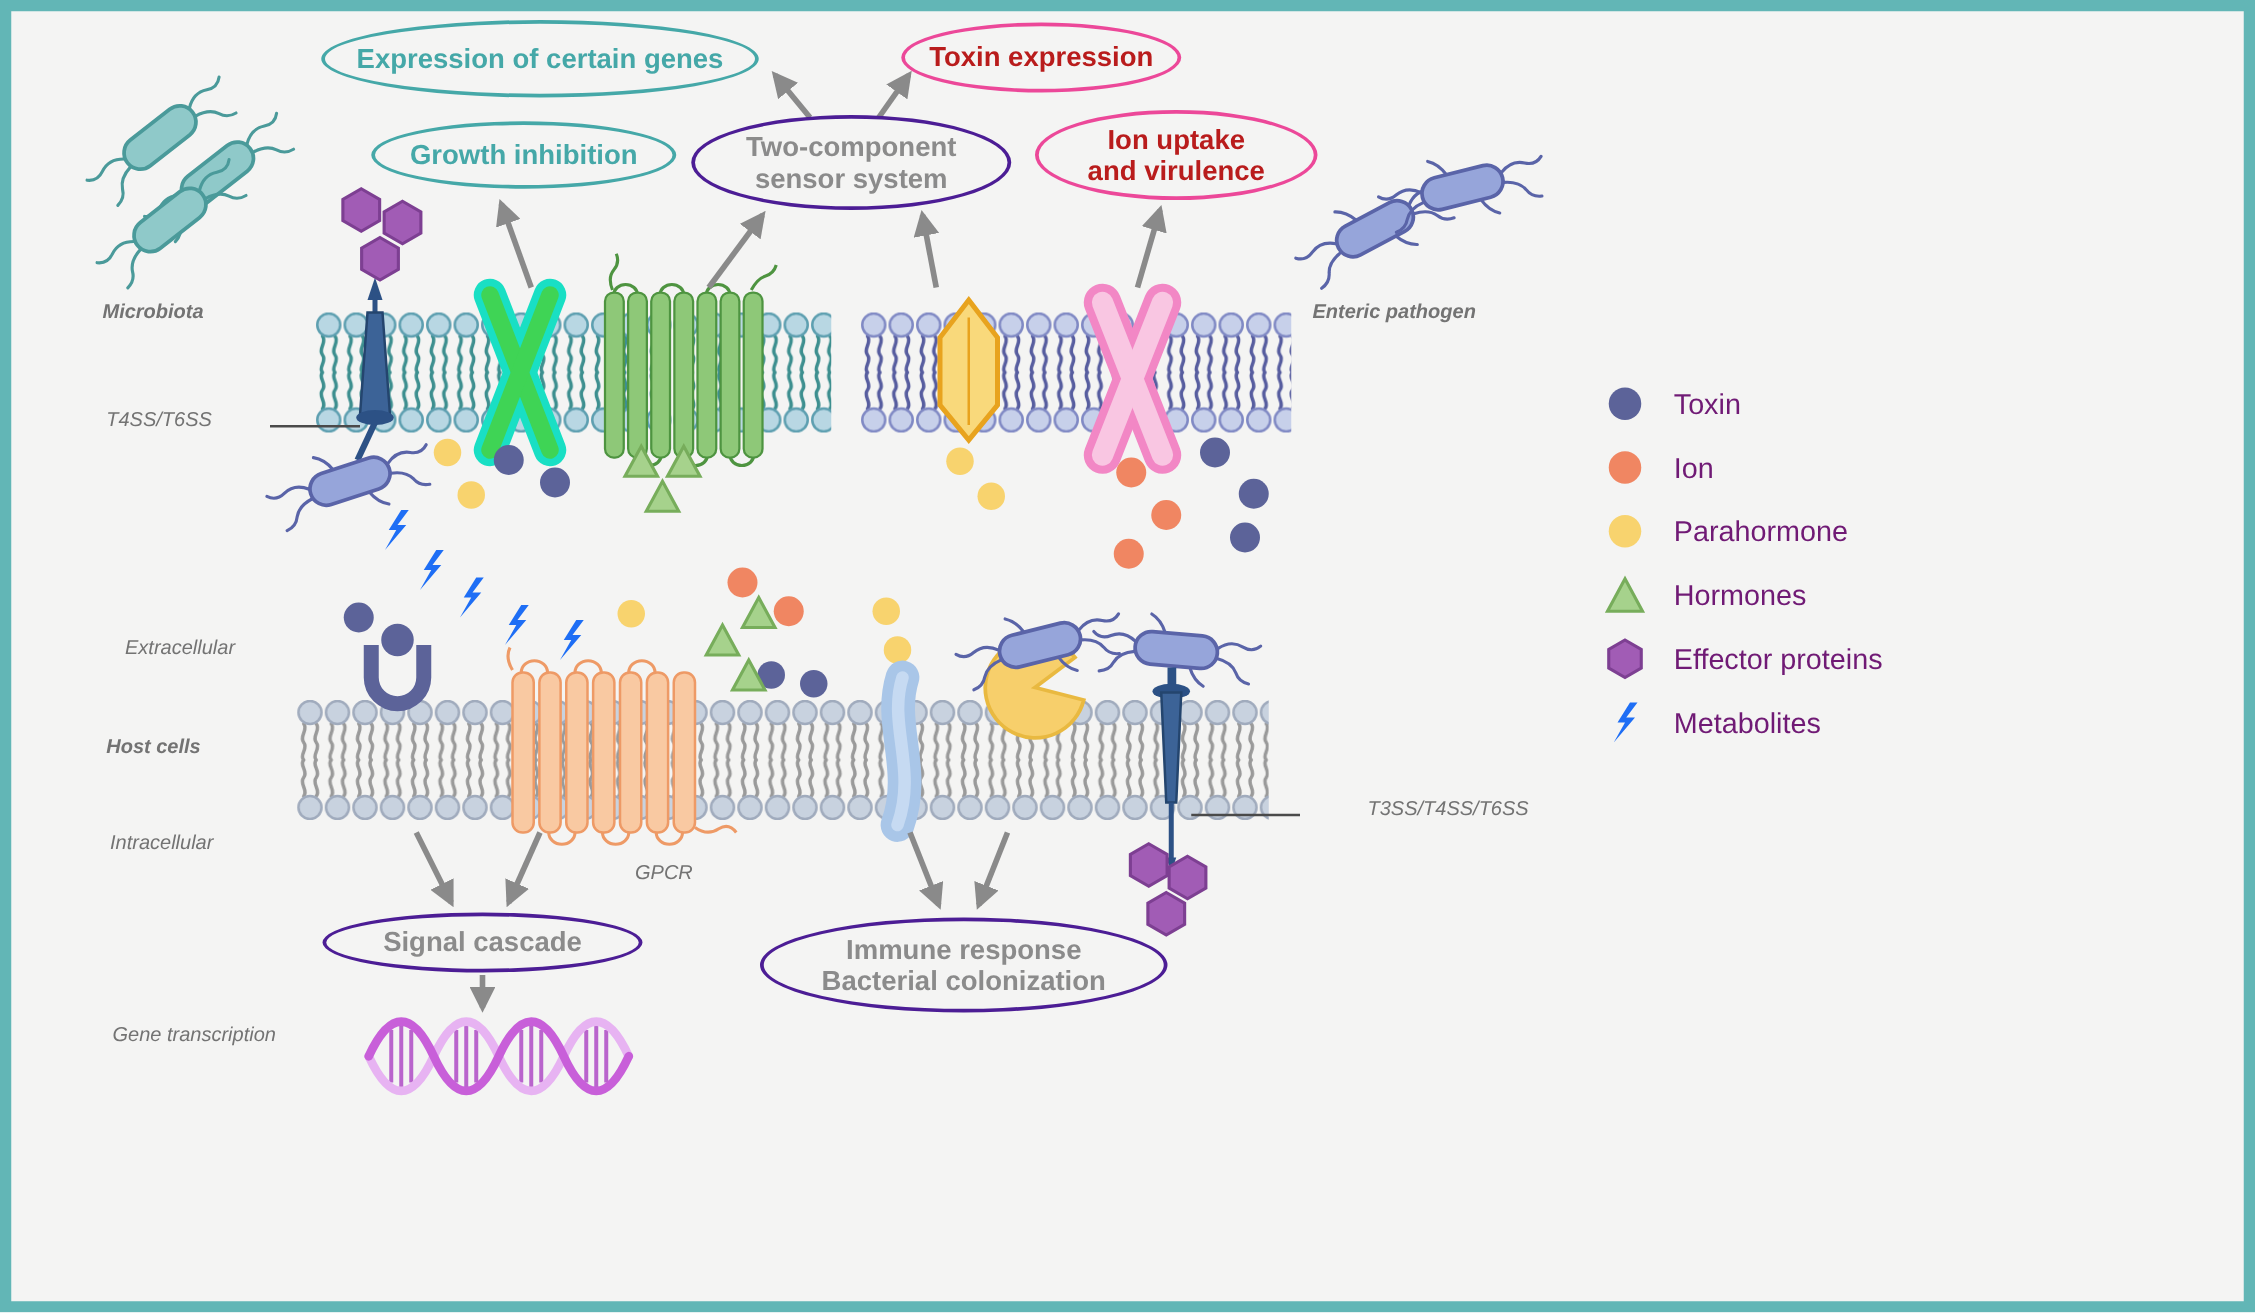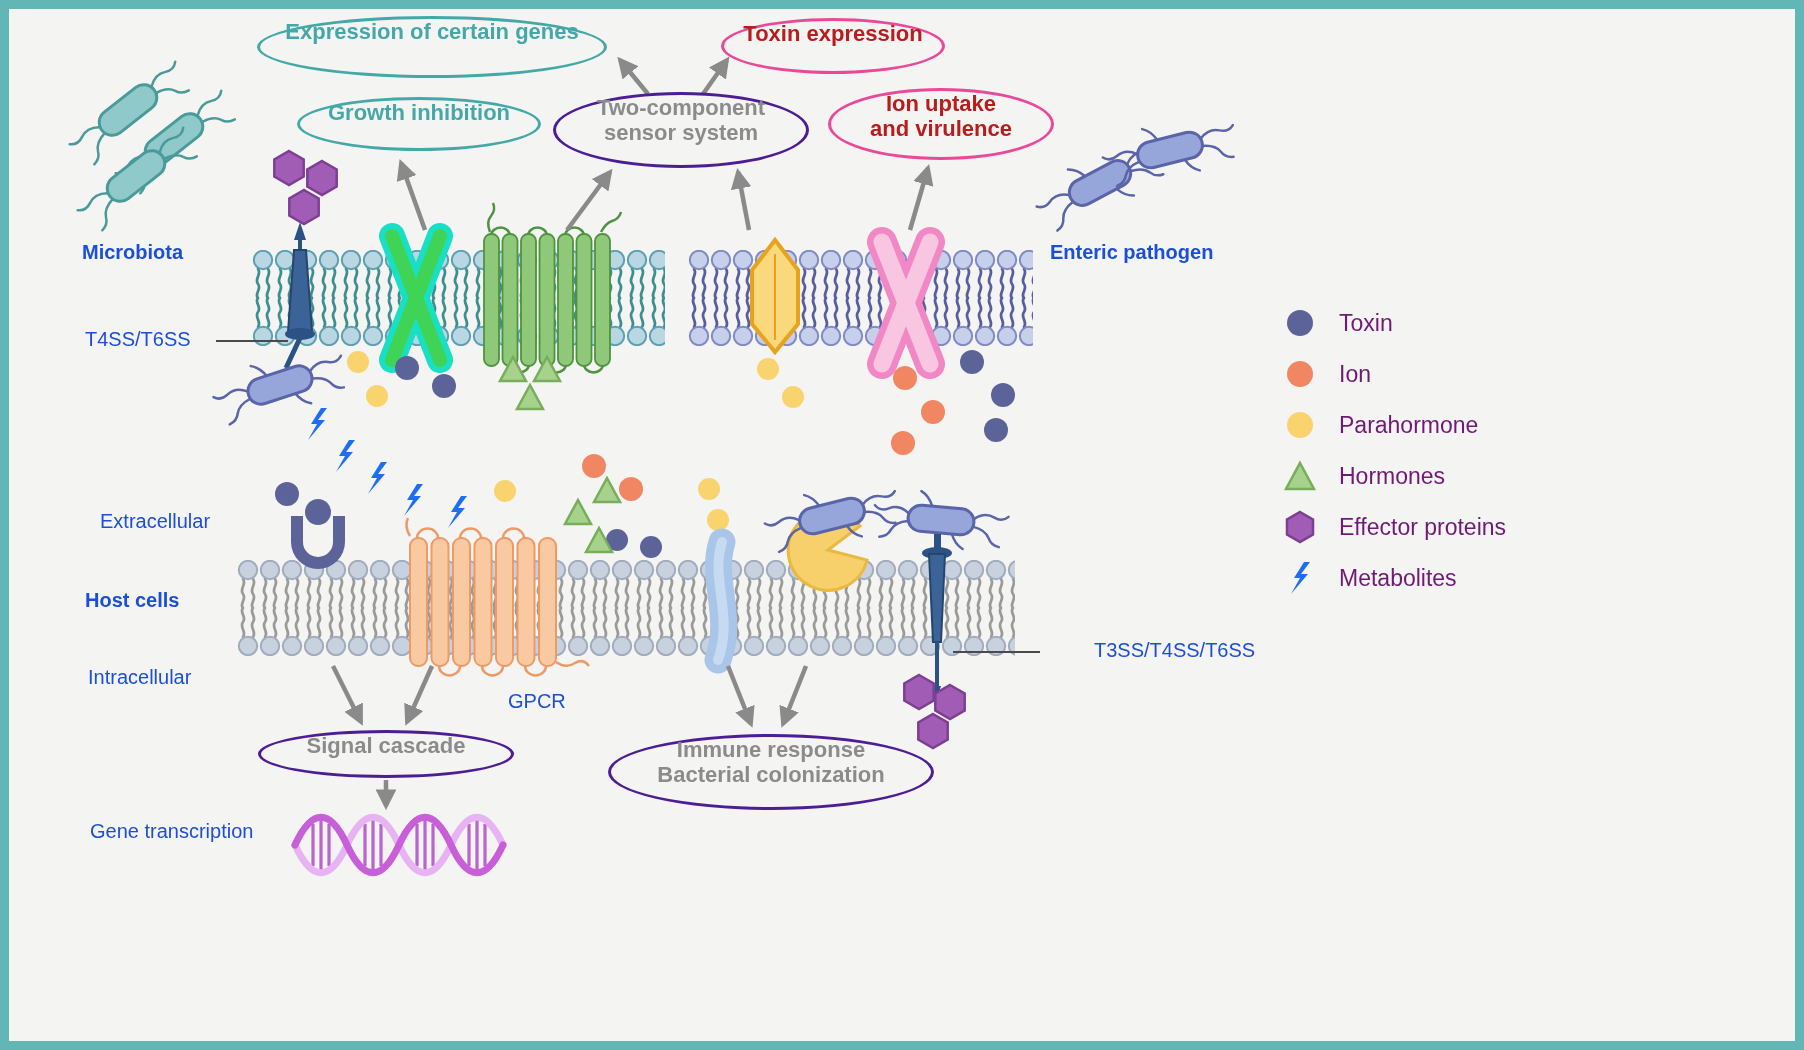--- a/index.html
+++ b/index.html
@@ -1,23 +1,23 @@
 <!DOCTYPE html>
 <html><head>
 <meta charset="utf-8">
 <style>
   html,body{margin:0;padding:0;background:#ffffff;}
   .canvas{position:relative;width:1804px;height:1050px;background:#f4f4f3;overflow:hidden;
           font-family:"Liberation Sans",sans-serif;}
   .frame{position:absolute;inset:0;border:9px solid #62b6b6;pointer-events:none;z-index:50;}
   svg.art{position:absolute;left:0;top:0;z-index:1;}
-  .lbl{position:absolute;font-size:20px;color:#1d4ed8;white-space:nowrap;z-index:10;}
+  .lbl{position:absolute;font-size:16px;color:#737373;white-space:nowrap;z-index:10;font-style:italic;}
   .lbl.bold{font-weight:bold;}
   .bubble{position:absolute;border-radius:50%;display:flex;flex-direction:column;align-items:center;
-          text-align:center;font-weight:bold;font-size:22px;line-height:1.15;
+          justify-content:center;text-align:center;font-weight:bold;font-size:22px;line-height:1.15;
           background:#f4f4f3;z-index:10;box-sizing:border-box;}
   .bubble.teal{border:3px solid #45a8a8;color:#45a8a8;}
   .bubble.indigo{border:3px solid #ec4899;color:#b91c1c;}
   .bubble.gray{border:3px solid #4c1d95;color:#8b8b8b;}
   .legend{position:absolute;left:1283px;top:306px;display:flex;flex-direction:column;gap:17px;z-index:10;}
   .legend-row{display:flex;align-items:center;gap:22px;height:34px;}
   .legend-row svg{width:34px;height:34px;flex:0 0 34px;}
   .legend-label{font-size:23px;color:#701a75;white-space:nowrap;}
 </style>
 </head>

